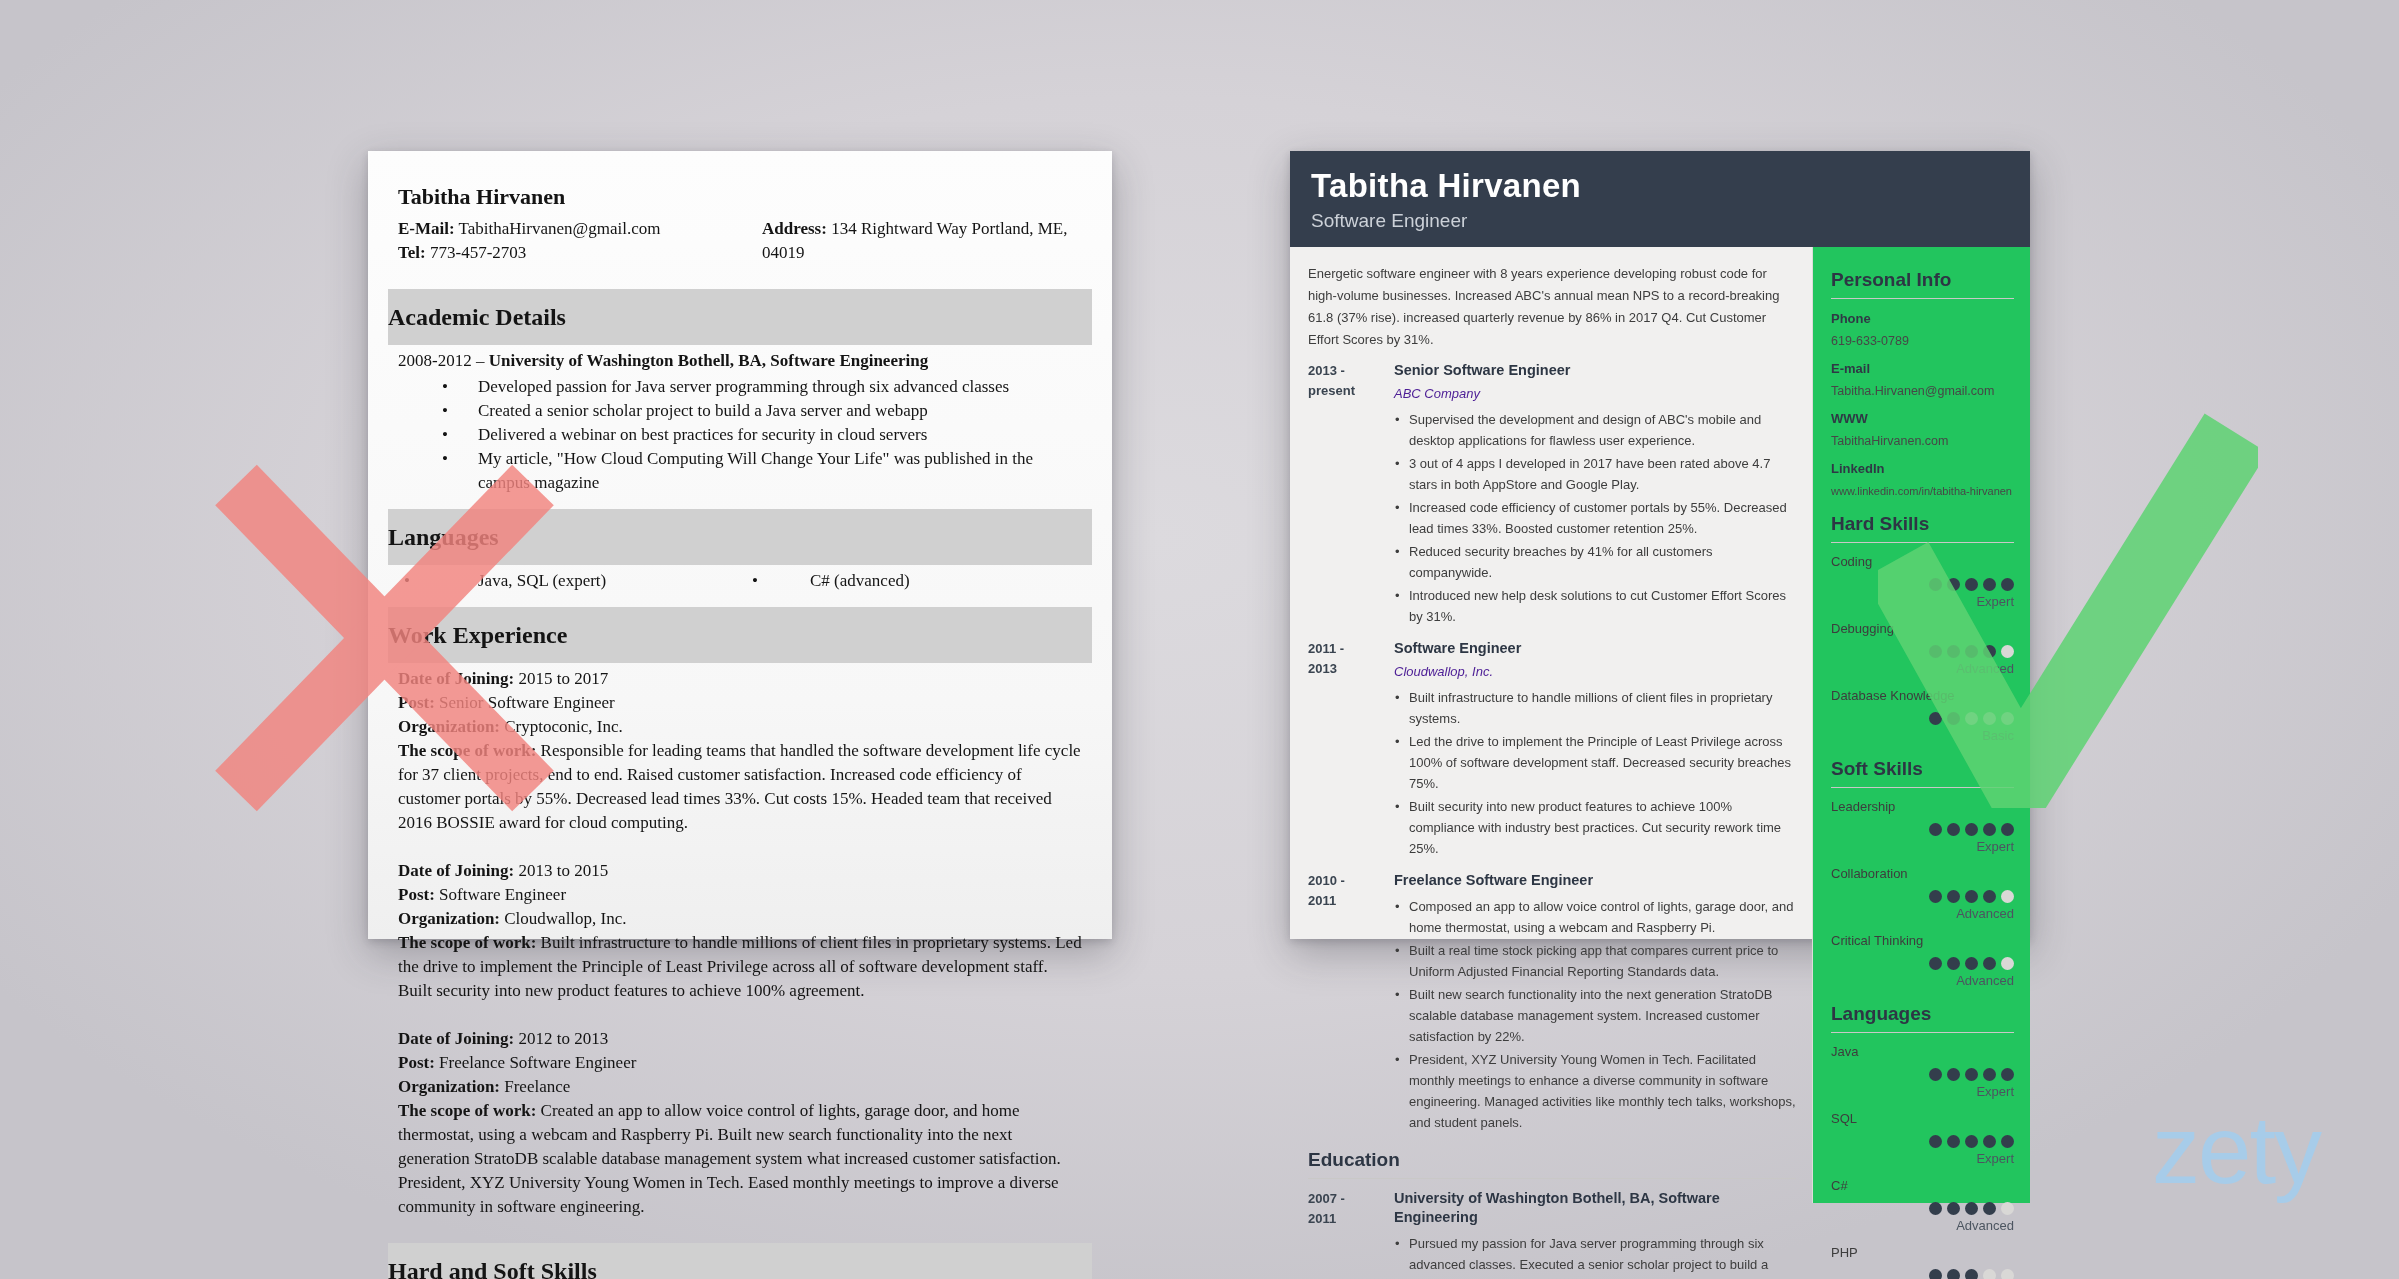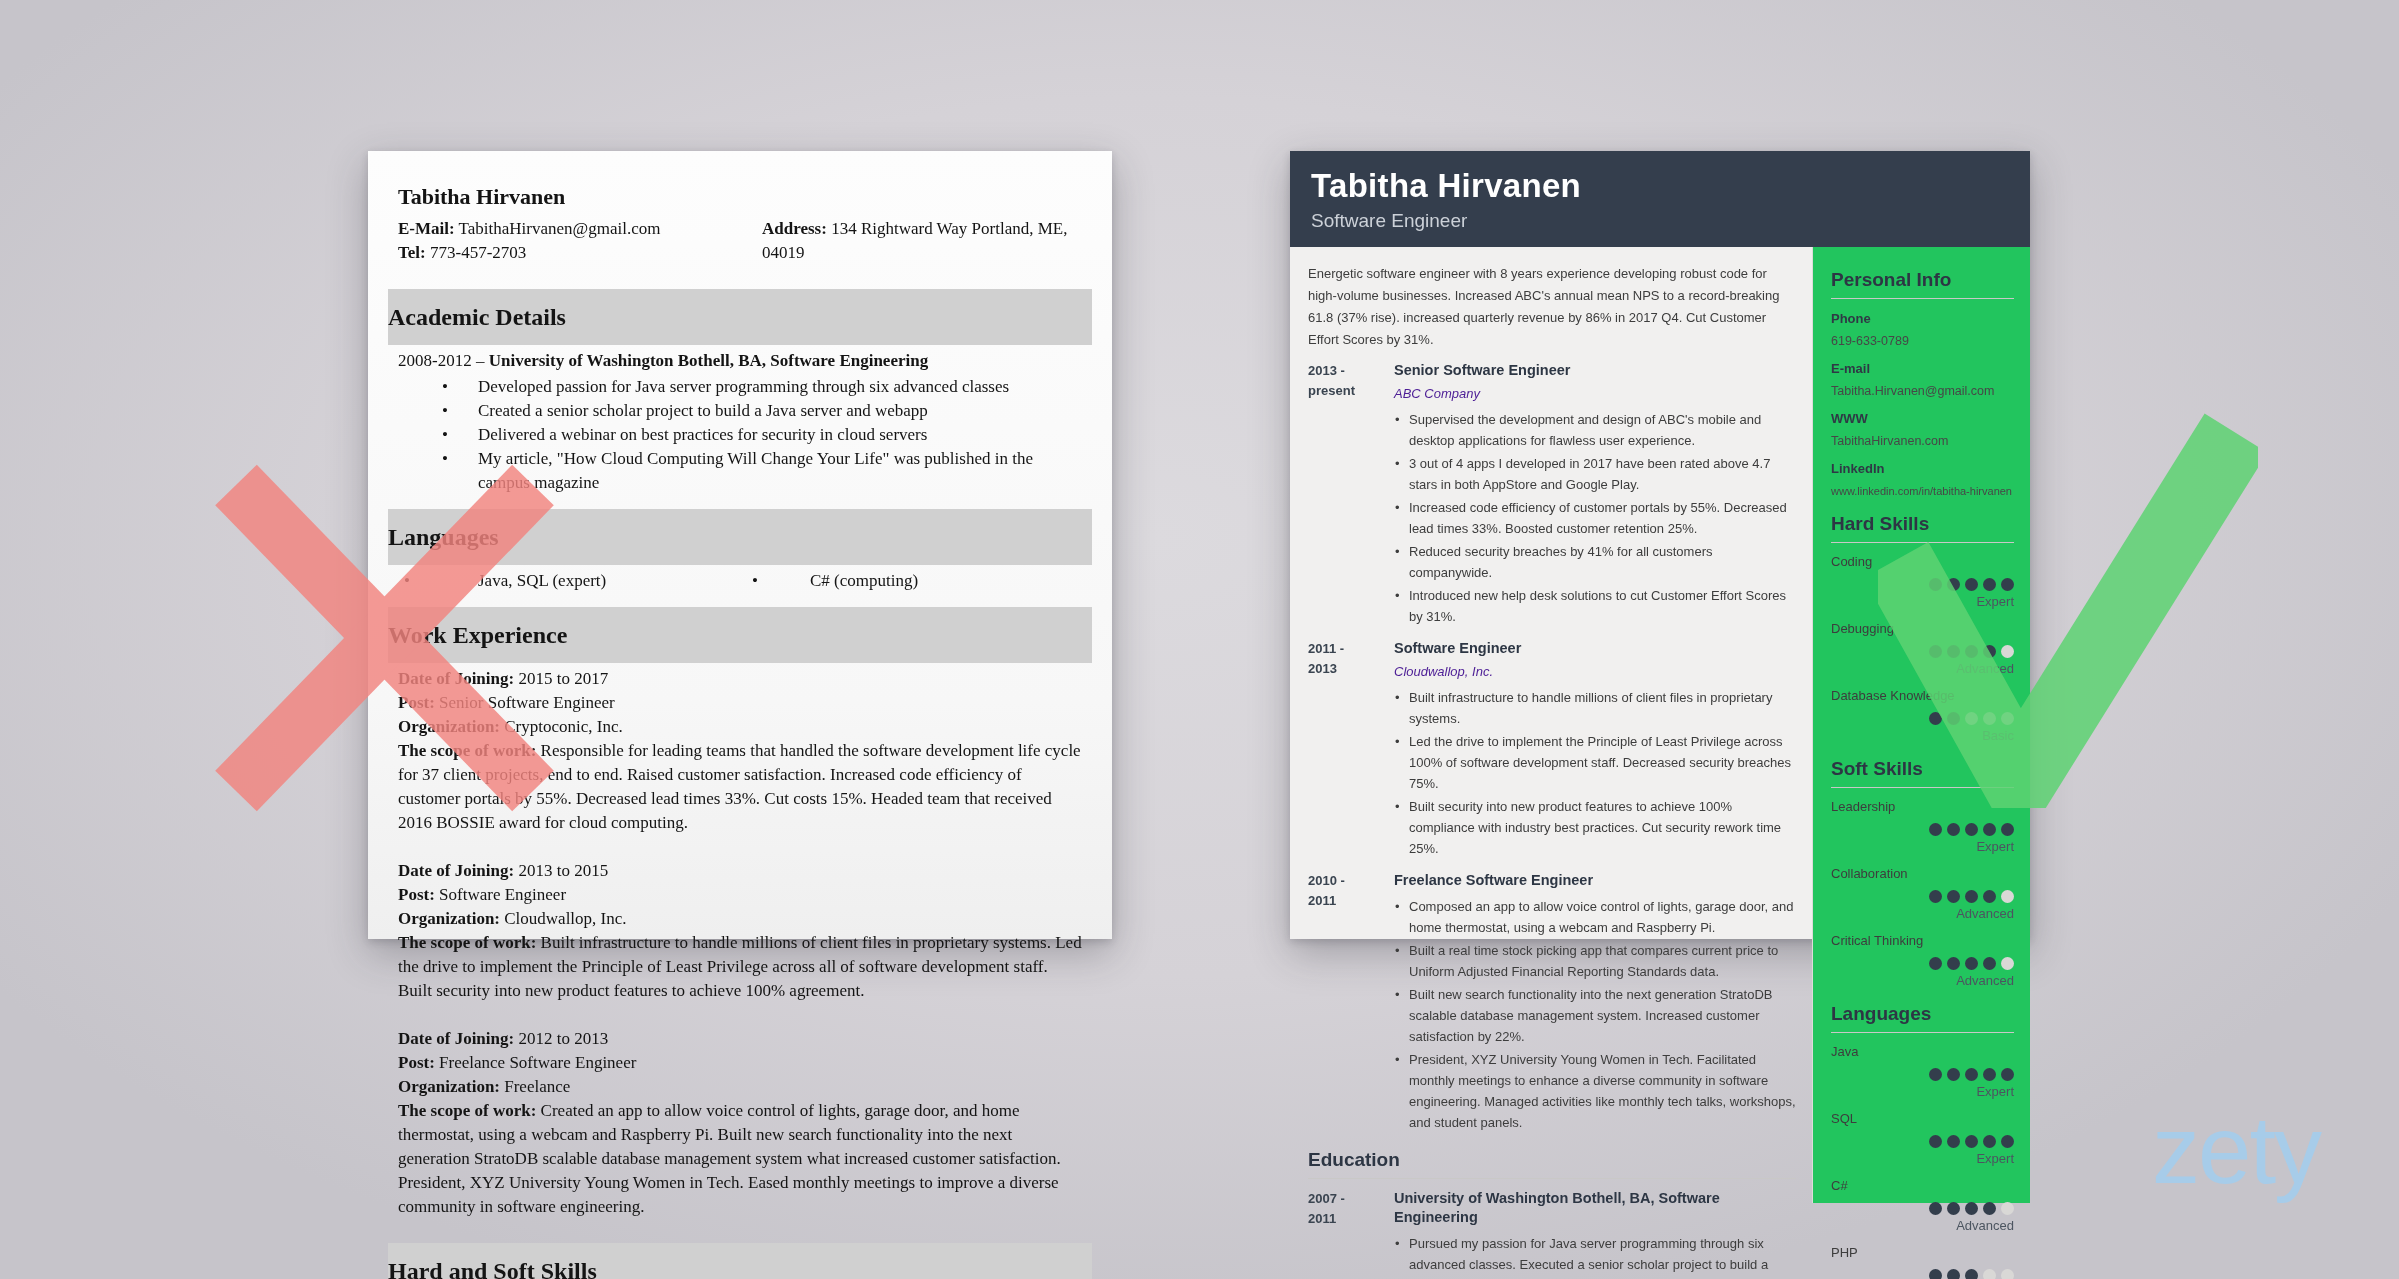--- a/index.html
+++ b/index.html
@@ -85,21 +85,21 @@
   <ul class="lr-ul">
     <li><span class="m">•</span><span>Developed passion for Java server programming through six advanced classes</span></li>
     <li><span class="m">•</span><span>Created a senior scholar project to build a Java server and webapp</span></li>
     <li><span class="m">•</span><span>Delivered a webinar on best practices for security in cloud servers</span></li>
     <li><span class="m">•</span><span>My article, "How Cloud Computing Will Change Your Life" was published in the campus magazine</span></li>
   </ul>
 
   <div class="lr-bar">Languages</div>
   <div class="lr-langrow">
     <div class="half"><span class="m">•</span><span class="t">Java, SQL (expert)</span></div>
-    <div class="half"><span class="m">•</span><span class="t">C# (computing)</span></div>
+    <div class="half"><span class="m">•</span><span class="t">C# (advanced)</span></div>
   </div>
 
   <div class="lr-bar">Work Experience</div>
 
   <div class="lr-job">
     <div><b>Date of Joining:</b> <span>2015 to 2017</span></div>
     <div><b>Post:</b> <span>Senior Software Engineer</span></div>
     <div><b>Organization:</b> <span>Cryptoconic, Inc.</span></div>
     <p><b>The scope of work:</b> <span>Responsible for leading teams that handled the software development life cycle for 37 client projects, end to end. Raised customer satisfaction. Increased code efficiency of customer portals by 55%. Decreased lead times 33%. Cut costs 15%. Headed team that received 2016 BOSSIE award for cloud computing.</span></p>
   </div>

